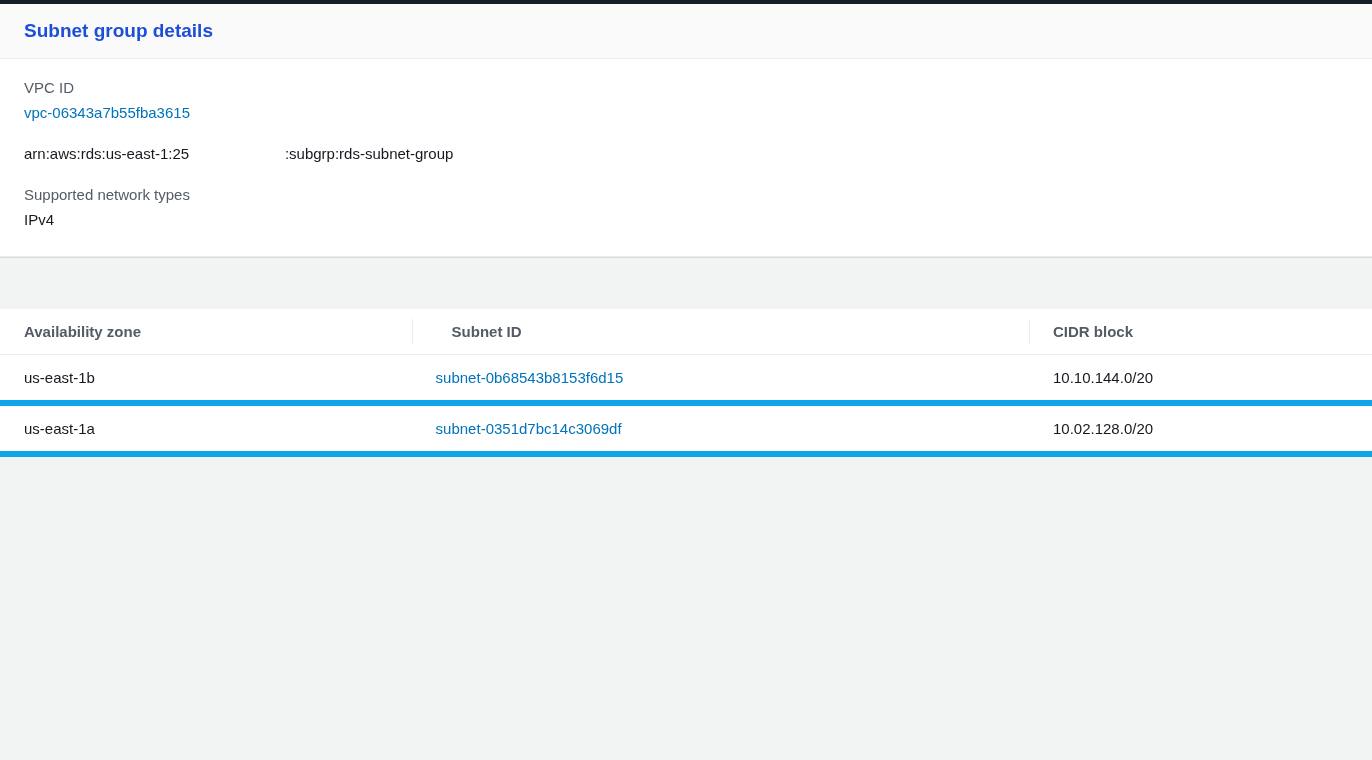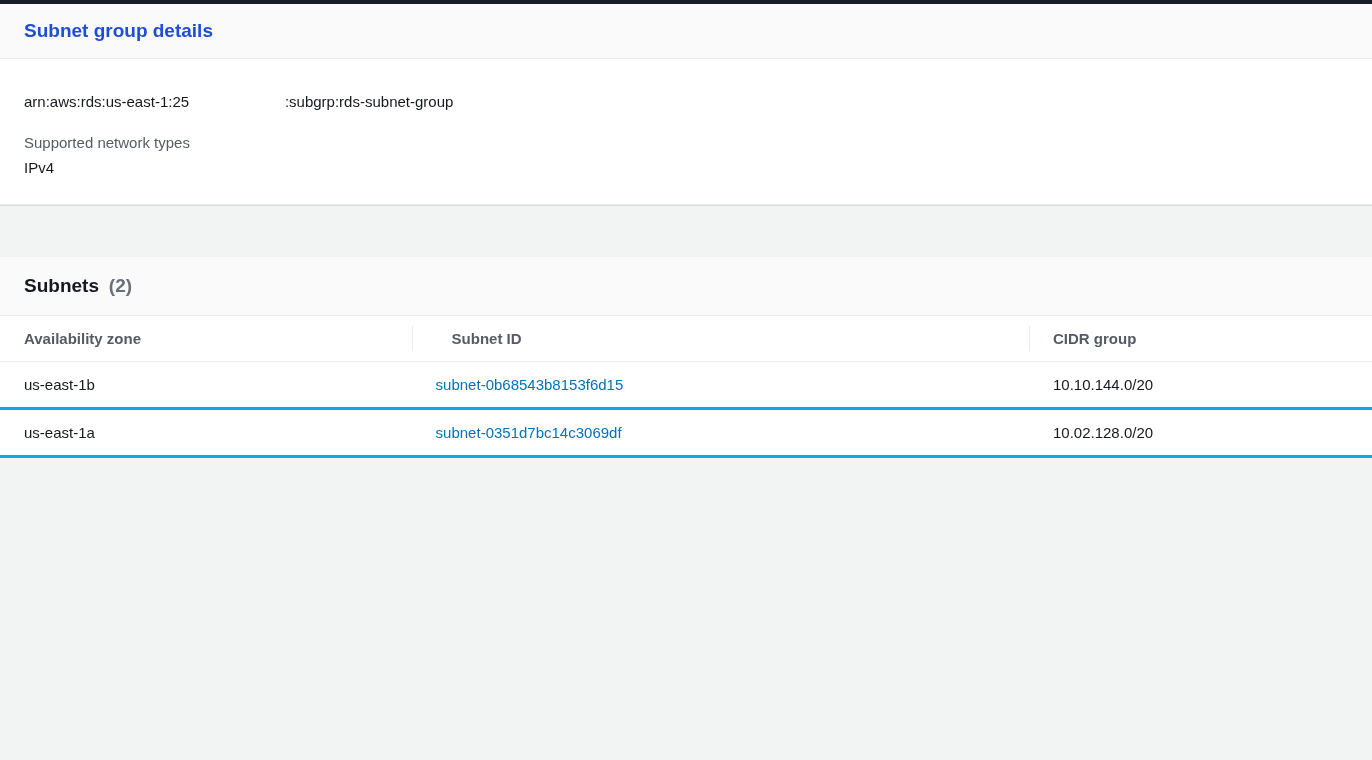--- a/index.html
+++ b/index.html
@@ -100,60 +100,60 @@
       position: absolute;
       left: 0;
       top: 10px;
       bottom: 10px;
       width: 1px;
       background: #eaeded;
     }
     td {
       padding: 14px 24px;
       font-size: 15px;
-      border-bottom: 3px solid #0ea5e9;
+      border-bottom: 6px solid #0ea5e9;
       color: #16191f;
     }
     .col-az { width: 30%; }
     .col-subnet { width: 45%; padding-left: 40px; }
     .col-cidr { width: 25%; }
   </style>
 </head>
 <body>
 
 <div class="top-bar"></div>
 
 <div class="panel">
   <div class="panel-header">
     <h2>Subnet group details</h2>
   </div>
   <div class="panel-body">
     <div class="field">
+      <div class="field-label">VPC ID</div>
+      <a class="link">vpc-06343a7b55fba3615</a>
+    </div>
+    <div class="field">
       <div class="field-value" style="white-space: pre; margin-top: 14px;">arn:aws:rds:us-east-1:25                       :subgrp:rds-subnet-group</div>
     </div>
     <div class="field">
       <div class="field-label">Supported network types</div>
       <div class="field-value">IPv4</div>
     </div>
   </div>
 </div>
 
 <div class="spacer"></div>
 
 <div class="table-panel">
-  <div class="table-header">
-    <span class="table-header-title">Subnets</span>
-    <span class="table-count">(2)</span>
-  </div>
   <table>
     <thead>
       <tr>
         <th class="col-az">Availability zone</th>
         <th class="col-subnet">Subnet ID</th>
-        <th class="col-cidr">CIDR group</th>
+        <th class="col-cidr">CIDR block</th>
       </tr>
     </thead>
     <tbody>
       <tr>
         <td>us-east-1b</td>
         <td><a class="link">subnet-0b68543b8153f6d15</a></td>
         <td>10.10.144.0/20</td>
       </tr>
       <tr>
         <td>us-east-1a</td>

